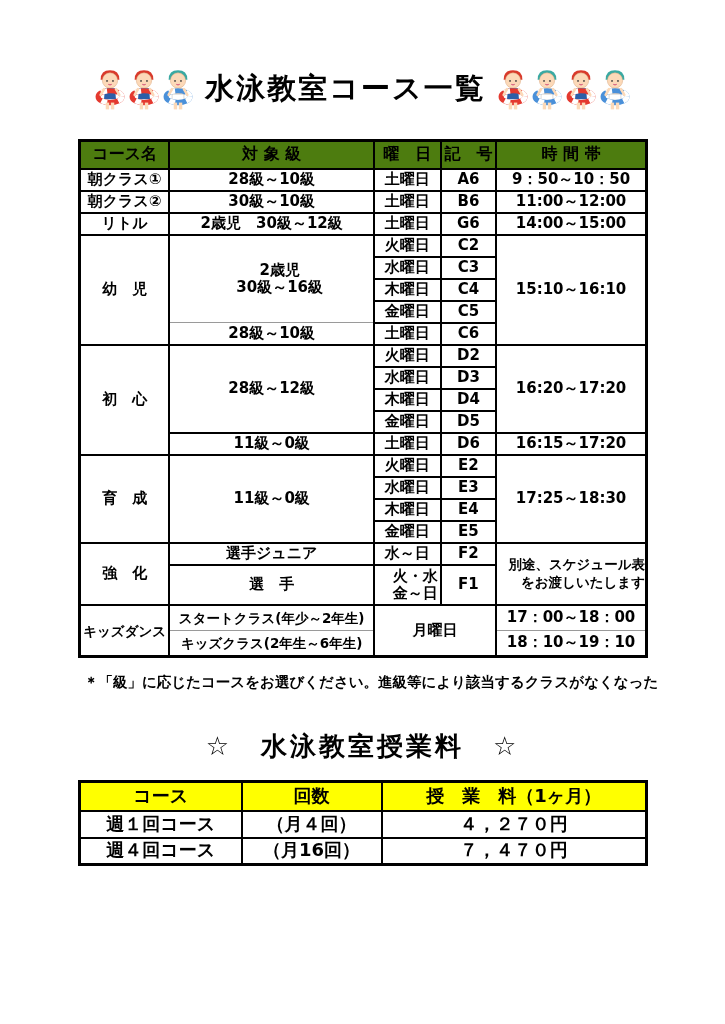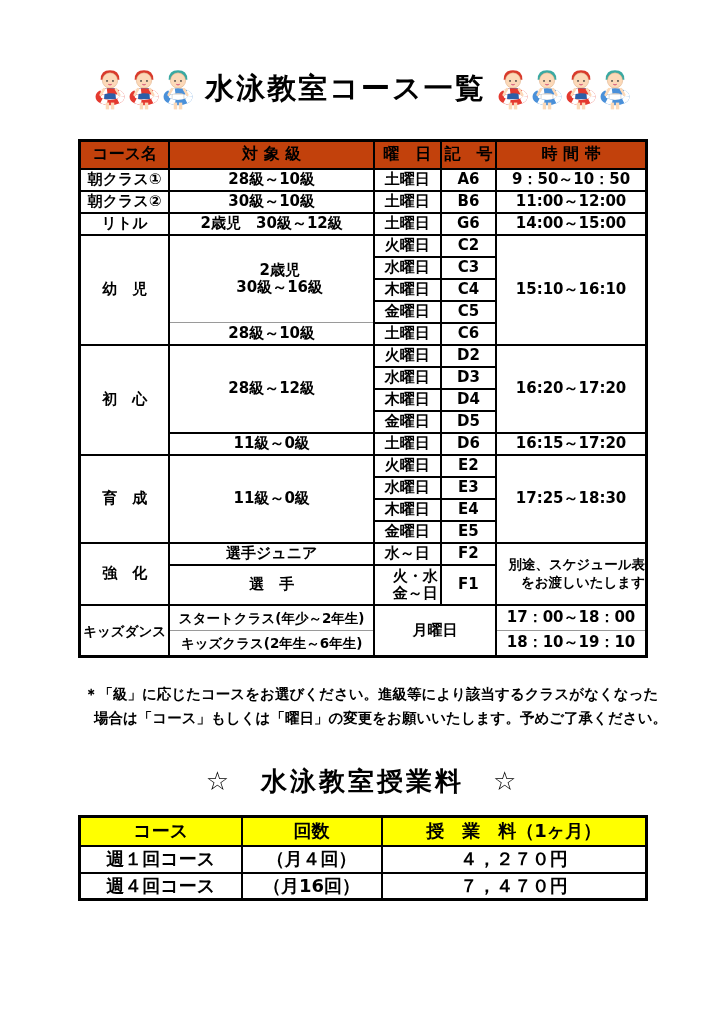--- a/index.html
+++ b/index.html
@@ -25,40 +25,40 @@
   table{border-collapse:collapse;table-layout:fixed;}
   .t1{
     margin:10px 0 0 78px;width:570px;
     border:3px solid #000;
   }
   .t1 th,.t1 td{
     border:2px solid #000;text-align:center;vertical-align:middle;
     font-weight:bold;font-size:15px;line-height:1.05;padding:0;
     overflow:hidden;
   }
-  .t1 th{background:#c2410c;height:26px;font-size:16px;}
+  .t1 th{background:#4d7c0f;height:26px;font-size:16px;}
   .t1 tr{height:22px;}
   .t1 tr.tall{height:40px;}
   .t1 tr.kdrow{height:26px;}
   .c-name{width:89px;}
   .c-level{width:203px;}
   .c-day{width:66px;}
   .c-code{width:55px;}
   .c-time{width:149px;}
   .t1 td.lt-top{border-top:1px solid #9a9a9a;}
   .t1 td.lt-bottom{border-bottom:1px solid #9a9a9a;}
   .t1 td.note-cell{
     text-align:right;font-size:13.5px;padding-left:4px;line-height:1.3;
   }
   .t1 td.small{font-size:13.5px;}
   .t1 td.two-line{line-height:1.15;padding-left:16px;}
 
   
   .footnote{
-    margin:25px 0 0 84px;font-size:14.5px;font-weight:bold;line-height:1.6;
+    margin:13px 0 0 84px;font-size:14.5px;font-weight:bold;line-height:1.6;
   }
   .footnote .l2{padding-left:10px;}
 
   
   .fee-title{
     margin-top:34px;text-align:center;font-size:26px;font-weight:bold;
     letter-spacing:3px;
   }
   .t2{
     margin:16px 8px 0 78px;width:567px;border:3px solid #000;
@@ -329,21 +329,20 @@
     </tr>
     <tr class="kdrow">
       <td class="small lt-top">キッズクラス(2年生～6年生)</td>
       <td class="lt-top">18：10～19：10</td>
     </tr>
   </tbody>
     </table>
 
   <div class="footnote">
     <div class="l1">＊「級」に応じたコースをお選びください。進級等により該当するクラスがなくなった</div>
-    <div class="l2">場合は「コース」もしくは「曜日」の変更をお願いいたします。予めご了承ください。</div>
   </div>
 
   <div class="fee-title">☆　水泳教室授業料　☆</div>
 
   <table class="t2">
     <colgroup>
         <col class="c2a">
         <col class="c2b">
         <col class="c2c">
       </colgroup>

